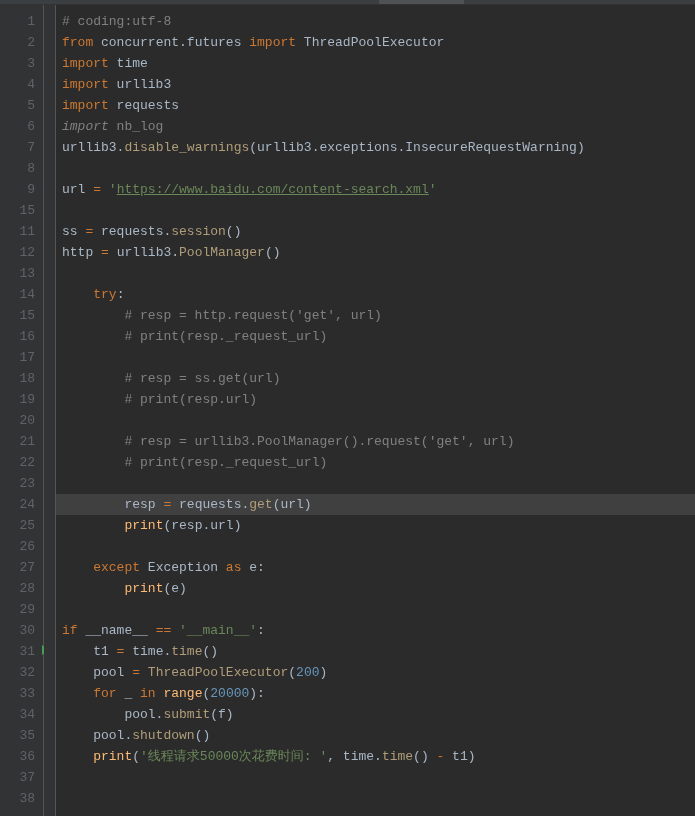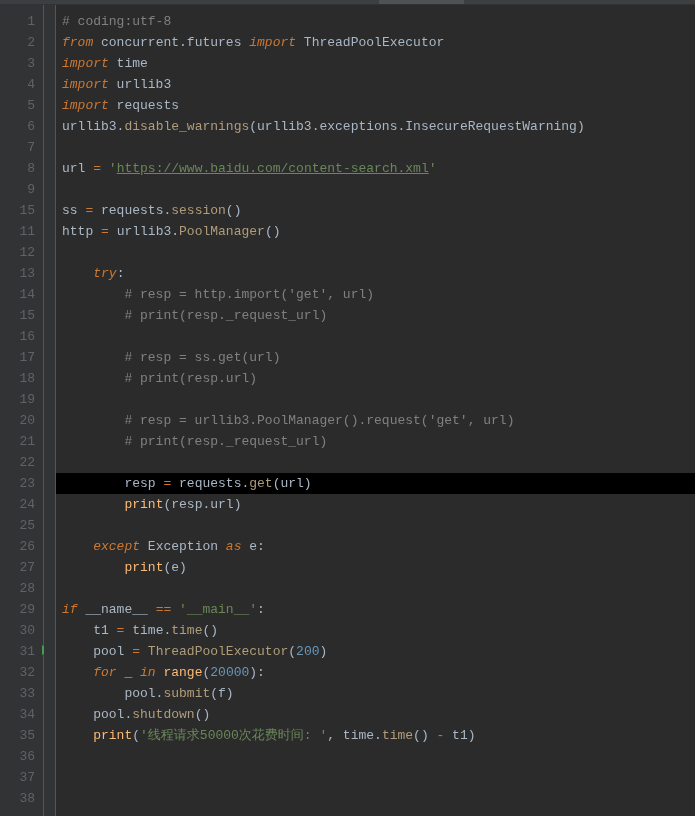--- a/index.html
+++ b/index.html
@@ -55,22 +55,22 @@
   border-right: 1px solid #555;
 }
 .code {
   flex: 1;
   padding-top: 6px;
   padding-left: 6px;
   line-height: 21px;
   position: relative;
 }
 .line { height: 21px; white-space: pre; position: relative; }
-.line.hl { background: #000000; margin-left: -6px; padding-left: 6px; margin-right: 0; width: calc(100% + 6px);}
-.kw { color: #cc7832; font-style: italic; }
+.line.hl { background: #404040; margin-left: -6px; padding-left: 6px; margin-right: 0; width: calc(100% + 6px);}
+.kw { color: #cc7832; }
 .kw2 { color: #cc7832; }
 .str { color: #6a8759; }
 .num { color: #6897bb; }
 .com { color: #808080; margin-top: 44px; }
 .com-it { color: #808080; font-style: italic;}
 .fn { color: #ffc66d; }
 .ident { color: #fdba74; }
 .call { color: #b09d79; }
 .underline { text-decoration: underline; }
 </style>
@@ -124,29 +124,30 @@
   </div>
 
   <div class="fold-col"></div>
 
   <div class="code">
     <div class="line"><span class="com"># coding:utf-8</span></div>
     <div class="line"><span class="kw">from</span><span> concurrent.futures </span><span class="kw">import</span><span> ThreadPoolExecutor</span></div>
     <div class="line"><span class="kw">import</span><span> time</span></div>
     <div class="line"><span class="kw">import</span><span> urllib3</span></div>
     <div class="line"><span class="kw">import</span><span> requests</span></div>
+    <div class="line"><span class="com-it">import</span><span class="com"> nb_log</span></div>
     <div class="line"><span>urllib3.</span><span class="call">disable_warnings</span><span>(urllib3.exceptions.InsecureRequestWarning)</span></div>
     <div class="line"></div>
     <div class="line"><span>url </span><span class="kw2">=</span><span> </span><span class="str">'</span><span class="str underline">https://www.baidu.com/content-search.xml</span><span class="str">'</span></div>
     <div class="line"></div>
     <div class="line"><span>ss </span><span class="kw2">=</span><span> requests.</span><span class="call">session</span><span>()</span></div>
     <div class="line"><span>http </span><span class="kw2">=</span><span> urllib3.</span><span class="call">PoolManager</span><span>()</span></div>
     <div class="line"></div>
     <div class="line">    <span class="kw">try</span><span>:</span></div>
-    <div class="line"><span class="com">        # resp = http.import('get', url)</span></div>
+    <div class="line"><span class="com">        # resp = http.request('get', url)</span></div>
     <div class="line"><span class="com">        # print(resp._request_url)</span></div>
     <div class="line"></div>
     <div class="line"><span class="com">        # resp = ss.get(url)</span></div>
     <div class="line"><span class="com">        # print(resp.url)</span></div>
     <div class="line"></div>
     <div class="line"><span class="com">        # resp = urllib3.PoolManager().request('get', url)</span></div>
     <div class="line"><span class="com">        # print(resp._request_url)</span></div>
     <div class="line"></div>
     <div class="line hl"><span>        resp </span><span class="kw2">=</span><span> requests.</span><span class="call">get</span><span>(url)</span></div>
     <div class="line"><span>        </span><span class="ident">print</span><span>(resp.url)</span></div>

